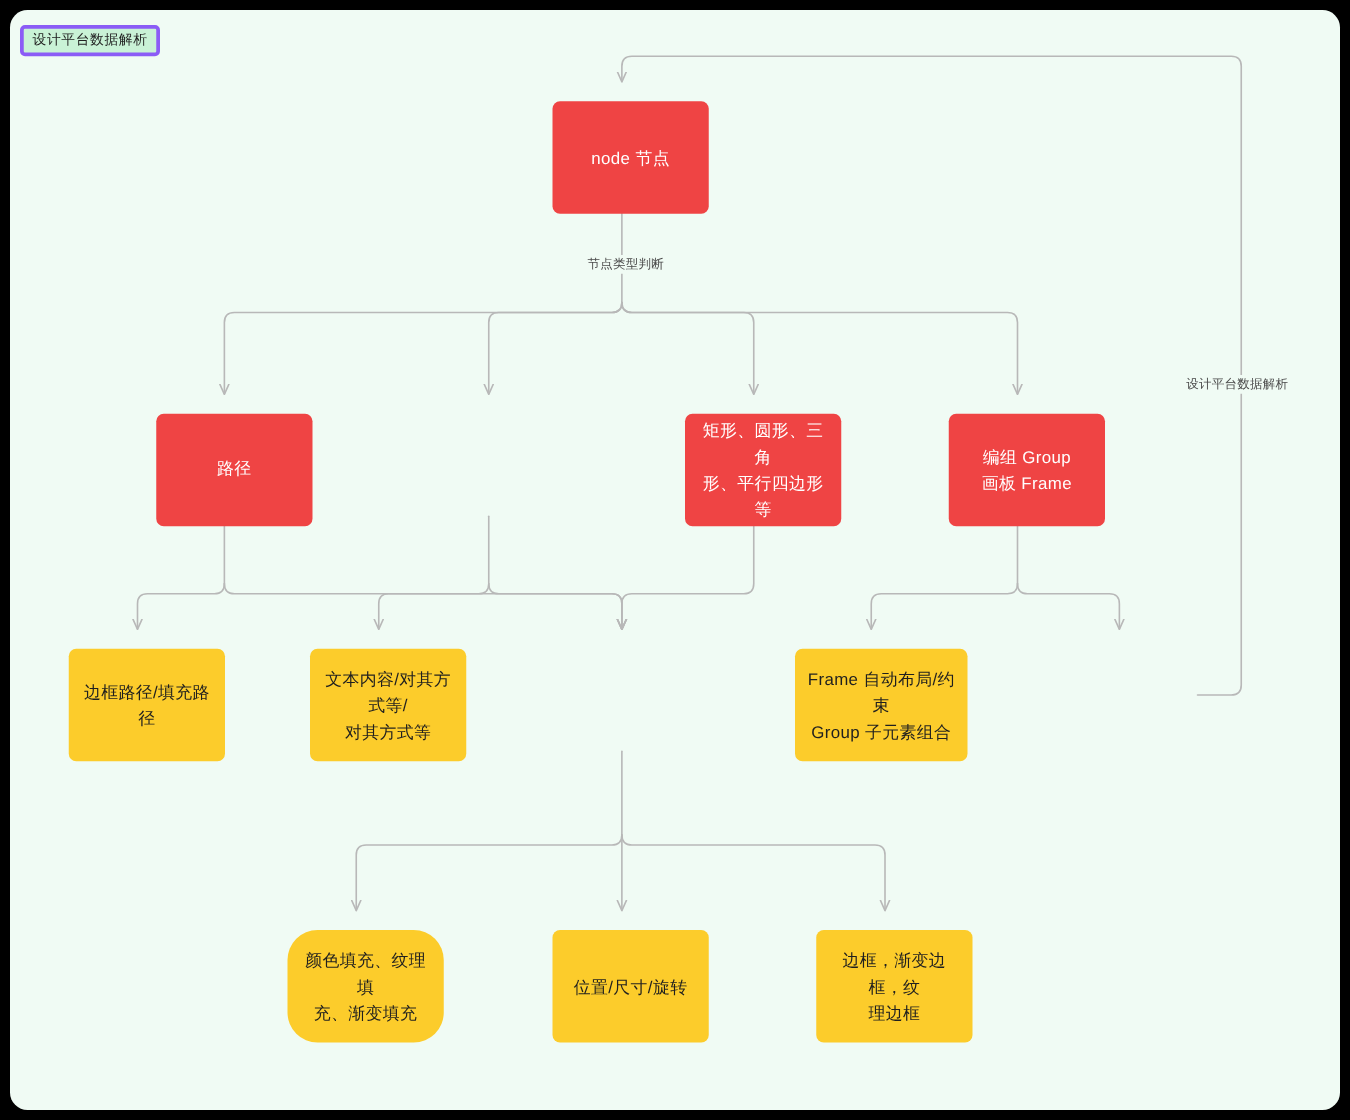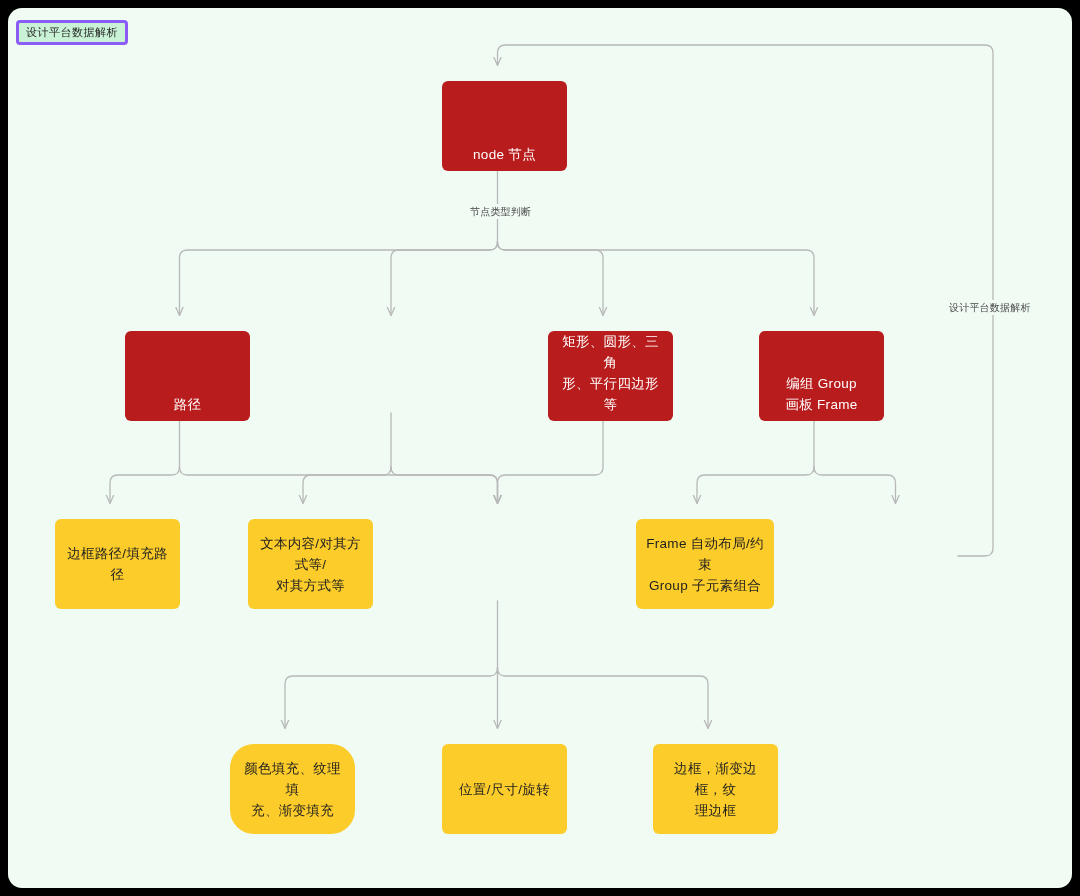--- a/index.html
+++ b/index.html
@@ -62,23 +62,22 @@
     text-align: center;
     border-radius: 6px;
     box-sizing: border-box;
     padding: 6px 10px;
     font-size: 13.5px;
     line-height: 21px;
     letter-spacing: 0.3px;
   }
 
   .node-purple {
-    background: #b91c1c;
+    background: #ef4444;
     color: #ffffff;
-    align-items: flex-end;
   }
 
   .node-yellow {
     background: #fccc2b;
     color: #1f1f1f;
   }
 
   .node-green {
     background: #1bae5c;
     color: #ffffff;
@@ -146,21 +145,21 @@
         <path d="M 489.5 660 Q 489.5 668 497.5 668 L 692 668 Q 700 668 700 676 L 700 720" marker-end="url(#arrow)"></path>
 
         <path d="M 950 548 L 977 548 Q 985 548 985 540 L 985 45 Q 985 37 977 37 L 497.5 37 Q 489.5 37 489.5 45 L 489.5 57" marker-end="url(#arrow)"></path>
       </g>
     </svg>
 
     <div class="node node-purple" style="left:434px; top:73px; width:125px; height:90px;">
       <span class="node-label">node 节点</span>
     </div>
 
-    <div class="node node-purple" style="left:117px; top:323px; width:125px; height:90px;">
+    <div class="node node-purple" style="left:117px; top:323px; width:125px; height:90px;font-family:Liberation Mono, monospace;">
       <span class="node-label">路径</span>
     </div>
 
 
     <div class="node node-purple" style="left:540px; top:323px; width:125px; height:90px;">
       <span class="node-label">矩形、圆形、三角
 形、平行四边形等</span>
     </div>
 
     <div class="node node-purple" style="left:751px; top:323px; width:125px; height:90px;">

